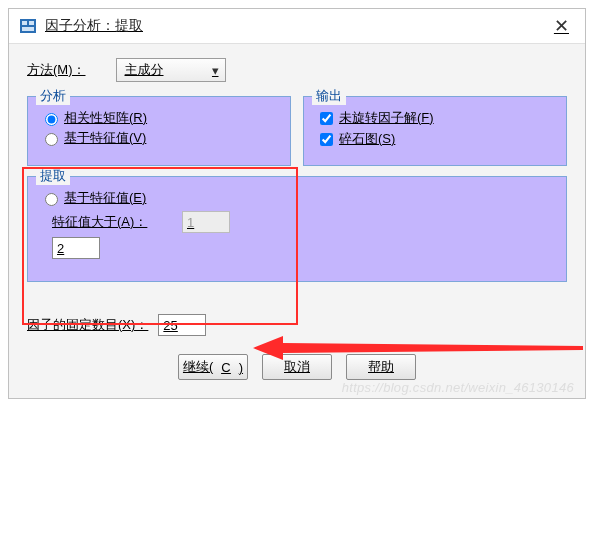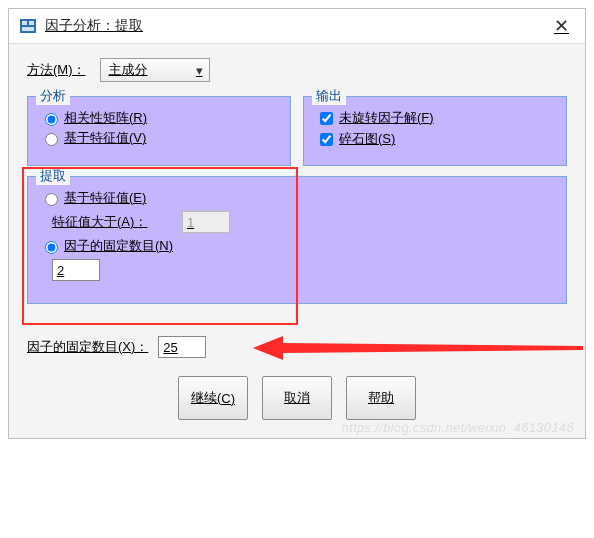--- a/index.html
+++ b/index.html
@@ -43,21 +43,21 @@
     }
     .content {
       padding: 14px 18px 18px 18px;
     }
     .method-row {
       display: flex;
       align-items: center;
       margin-bottom: 14px;
     }
     .method-row .lbl {
-      margin-right: 14px;
+      margin-right: 30px;
     }
     .combo {
       display: inline-flex;
       align-items: center;
       background: linear-gradient(#fdfdfd, #ececec);
       border: 1px solid #9c9c9c;
       height: 24px;
       padding: 0 6px 0 8px;
       min-width: 110px;
       cursor: pointer;
@@ -140,28 +140,29 @@
     .iter-row .ilabel {
       margin-right: 10px;
     }
     .buttons {
       display: flex;
       justify-content: center;
       gap: 14px;
     }
     .btn {
       min-width: 70px;
-      height: 44px;
+      height: 26px;
       background: linear-gradient(#fdfdfd, #e3e3e3);
       border: 1px solid #8a8a8a;
       border-radius: 2px;
       cursor: pointer;
       display: inline-flex;
       align-items: center;
       justify-content: center;
+      gap: 8px;
     }
     .watermark {
       position: absolute;
       right: 12px;
       bottom: 4px;
       color: #ddd;
       font-size: 13px;
       font-style: italic;
       letter-spacing: 0.3px;
       pointer-events: none;
@@ -237,24 +238,20 @@
 
       <div class="option-row">
         <input type="radio" class="radio" name="ex" style="">
         <span><span>基于特征值(</span><span class="underline">E</span><span>)</span></span>
       </div>
       <div class="sub-row">
         <span class="slabel"><span>特征值大于(</span><span class="underline">A</span><span>)：</span></span>
         <input class="num-input disabled" disabled="" value="1" style="">
       </div>
 
-      <div class="option-row">
-        <input type="radio" class="radio" name="ex" checked="" style="">
-        <span><span>因子的固定数目(</span><span class="underline">N</span><span>)</span></span>
-      </div>
       <div class="sub-row">
         <input class="num-input" value="2" style="">
       </div>
 
       <div class="highlight-box" style="left:-6px; top:-10px; width:276px; height:158px;"></div>
     </div>
 
     <div class="iter-row">
       <span class="ilabel"><span>因子的固定数目(</span><span class="underline">X</span><span>)：</span></span>
       <input class="num-input" value="25" style="">

